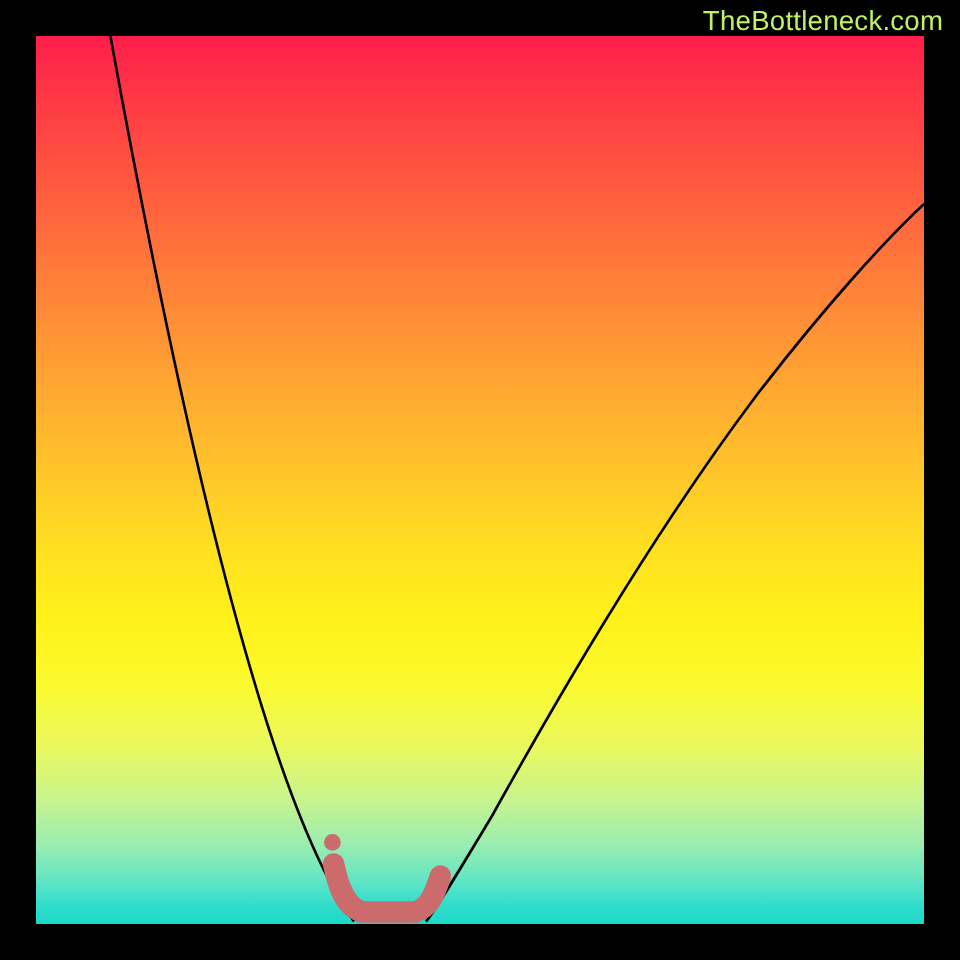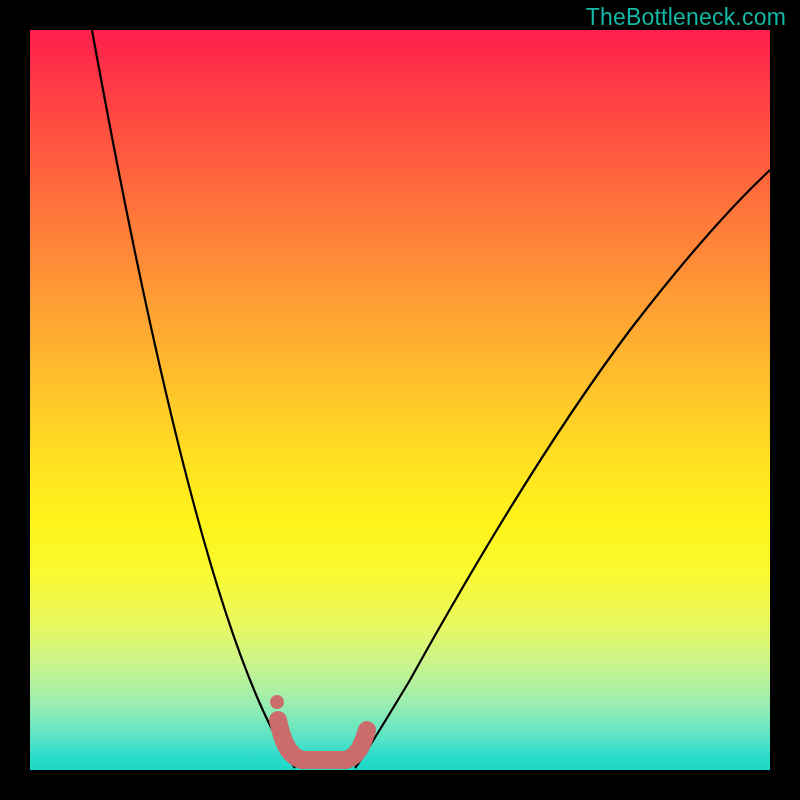--- a/index.html
+++ b/index.html
@@ -41,21 +41,21 @@
       #9bedb0 91%,
       #63e5c4 95%,
       #2fdccb 98%,
       #1cd9c7 100%
     );
   }
   .watermark {
     position: absolute;
     top: 4px;
     right: 14px;
-    color: #14b8a6;
+    color: #bef264;
     font-size: 23px;
     font-weight: 500;
     letter-spacing: 0.2px;
     user-select: none;
     text-align: center;
   }
   svg.curves {
     position: absolute;
     top: 0;
     left: 0;

